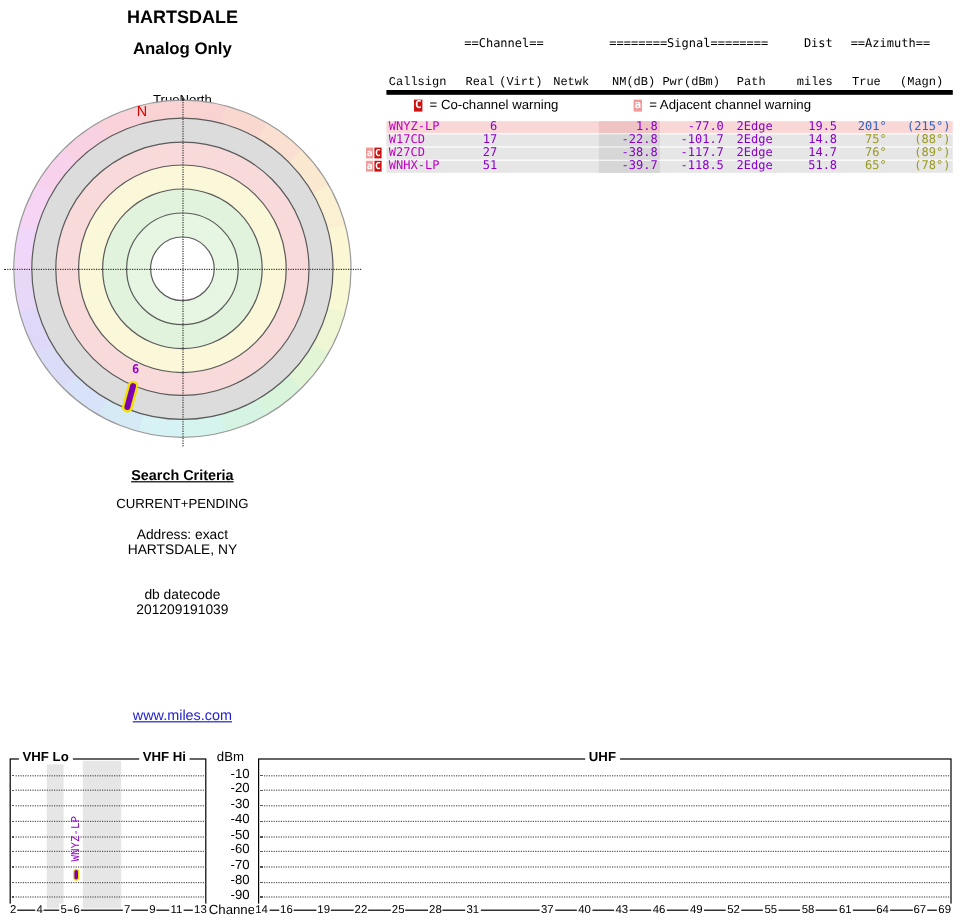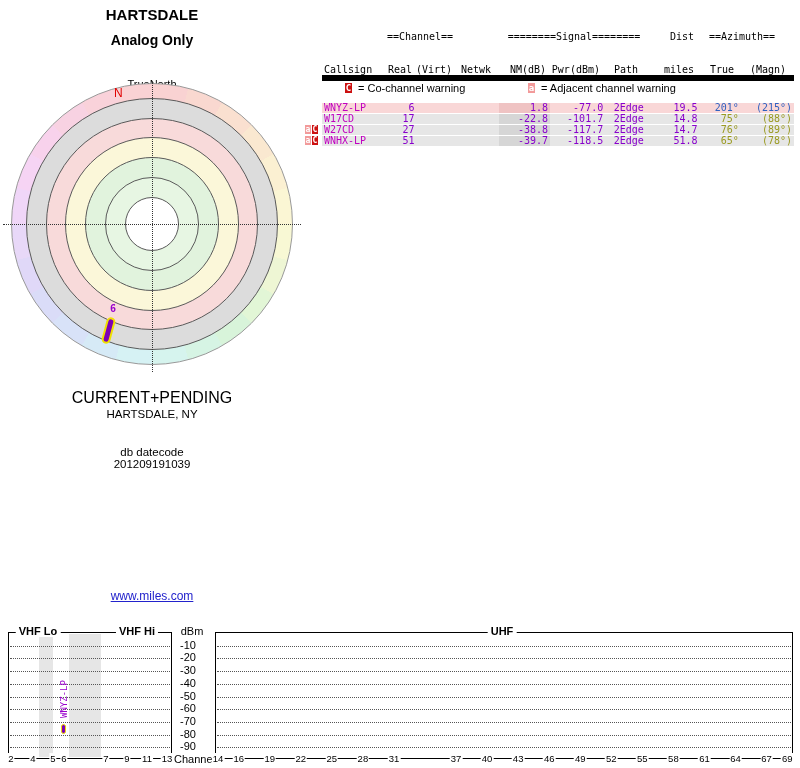--- a/index.html
+++ b/index.html
@@ -23,54 +23,54 @@
   #nLabel{left:114px;top:86px;color:#e00000;font-size:12px;z-index:6;}
   #radarMarker{left:104px;top:317px;width:5px;height:23px;background:#7d00b5;
                border:2px solid #f0e000;border-radius:6px;transform:rotate(15deg);z-index:7;}
   #radarMarkerLabel{left:110px;top:303px;color:#9900cc;font-size:10px;font-weight:bold;z-index:7;}
 
   
   #stationTable{left:322px;top:9px;width:472px;font-family:"DejaVu Sans Mono",monospace;
                 font-size:10px;line-height:11px;white-space:pre;}
   .trow{display:flex;height:11px;}
   .trow span{display:block;box-sizing:border-box;}
-  #colHeadRow{border-bottom:6px solid #000000;}
+  #colHeadRow{border-bottom:4px solid #000000;font-family:Liberation Mono, monospace;}
   .drow{display:flex;height:10px;margin-bottom:1px;position:relative;line-height:10px;}
   .aL{text-align:left;padding-left:2px;} .aR{text-align:right;padding-right:2px;} .aC{text-align:center;}
   .warnbox{position:absolute;left:-17px;top:0;width:16px;display:flex;}
   .badge{display:inline-block;width:6px;height:9px;margin-right:1px;color:#fff;
          font-size:8px;font-weight:bold;line-height:9px;text-align:center;
          font-family:"DejaVu Sans Mono",monospace;}
   #legend1{left:345px;top:82px;} #legend2{left:528px;top:82px;}
   .legend{display:flex;align-items:center;font-size:11px;}
   .legend .badge{width:7px;height:10px;line-height:10px;font-size:9px;margin-right:6px;}
 
   
   #criteria{left:32px;top:389px;width:240px;text-align:center;}
   #criteria .h{font-size:12px;font-weight:bold;text-decoration:underline;margin-bottom:11px;}
-  #criteria .l0{font-size:16px;margin-bottom:1px;}
+  #criteria .l0{font-size:11px;margin-bottom:14px;}
   #criteria .l{font-size:11.5px;margin-bottom:0.5px;}
   #criteria .gap{height:25px;}
 
   
   #linkWrap{left:32px;top:589px;width:240px;text-align:center;font-size:12px;}
   #linkWrap a{color:#2222cc;text-decoration:underline;}
 
   
   #chart{left:0;top:625px;width:720px;height:143px;font-size:11px;}
   .panel{position:absolute;top:7px;height:127px;border:1px solid #000;box-sizing:border-box;}
   #vhfPanel{left:8px;width:164px;} #uhfPanel{left:215px;width:578px;}
   .gridline{position:absolute;left:1px;right:1px;height:0;border-top:1px dotted #555;}
   .band{position:absolute;top:1px;bottom:1px;background:#e6e6e6;}
   .toplabel{position:absolute;top:0;transform:translateX(-50%);background:#fff;
             padding:0 3px;font-weight:bold;font-size:11px;z-index:3;}
   .ticklabel{position:absolute;top:128px;transform:translateX(-50%);background:#fff;
              padding:0 1px;font-size:9.5px;z-index:3;}
   #dbmTitle{left:172px;top:0;width:40px;text-align:center;}
-  .dbmlabel{position:absolute;left:180px;width:38px;font-size:11px;z-index:3;}
+  .dbmlabel{position:absolute;left:170px;width:38px;text-align:right;font-size:11px;z-index:3;}
   #chanLabel{left:174px;top:128px;font-size:11px;background:#fff;z-index:3;}
   .chartMarker{position:absolute;width:3px;height:8px;background:#7d00b5;
                border:1.5px solid #f0e000;border-radius:3px;z-index:4;}
   .chartMarkerLabel{position:absolute;width:12px;height:48px;color:#9900cc;z-index:4;
                     font-family:"DejaVu Sans Mono",monospace;font-size:9px;
                     writing-mode:vertical-rl;transform:rotate(180deg);text-align:left;line-height:12px;}
 </style>
 </head>
 <body>
 
@@ -107,21 +107,23 @@
   <div id="legend1" class="abs legend">
     <span class="badge" id="lg1badge" style="background: rgb(204, 17, 17);">C</span>
     <span>= Co-channel warning</span>
   </div>
   <div id="legend2" class="abs legend">
     <span class="badge" id="lg2badge" style="background: rgb(242, 154, 154);">a</span>
     <span>= Adjacent channel warning</span>
   </div>
 
   <div id="criteria" class="abs">
+    <div class="h">Search Criteria</div>
     <div class="l0">CURRENT+PENDING</div>
+    <div class="l">Address: exact</div>
     <div class="l">HARTSDALE, NY</div>
     <div class="gap"></div>
     <div class="l">db datecode</div>
     <div class="l">201209191039</div>
   </div>
 
   <div id="linkWrap" class="abs">
     <a href="#">www.miles.com</a>
   </div>
 

